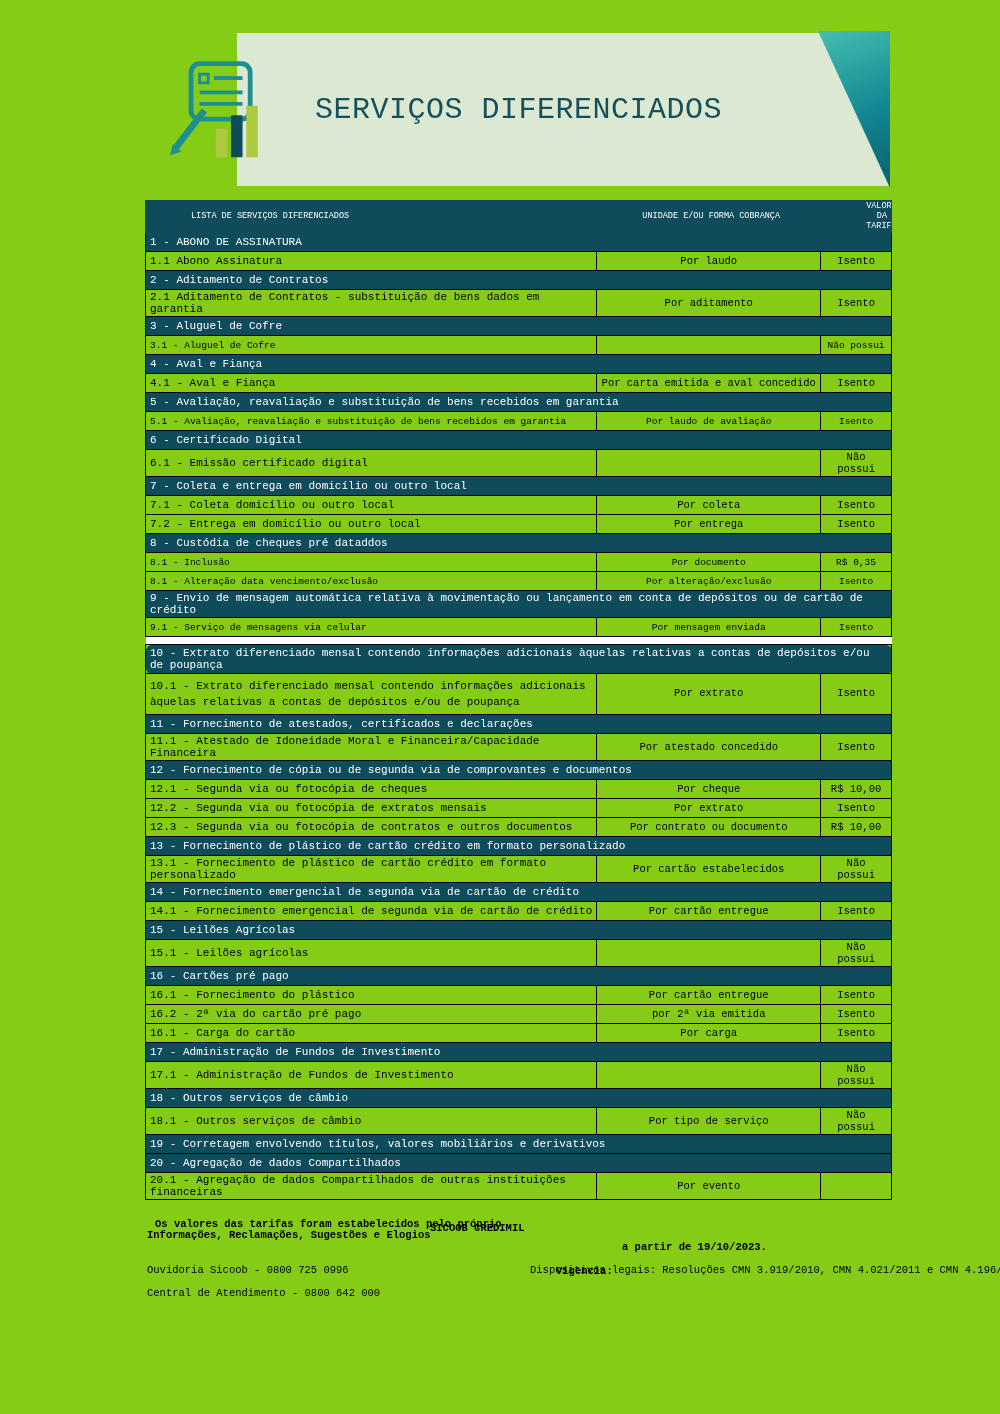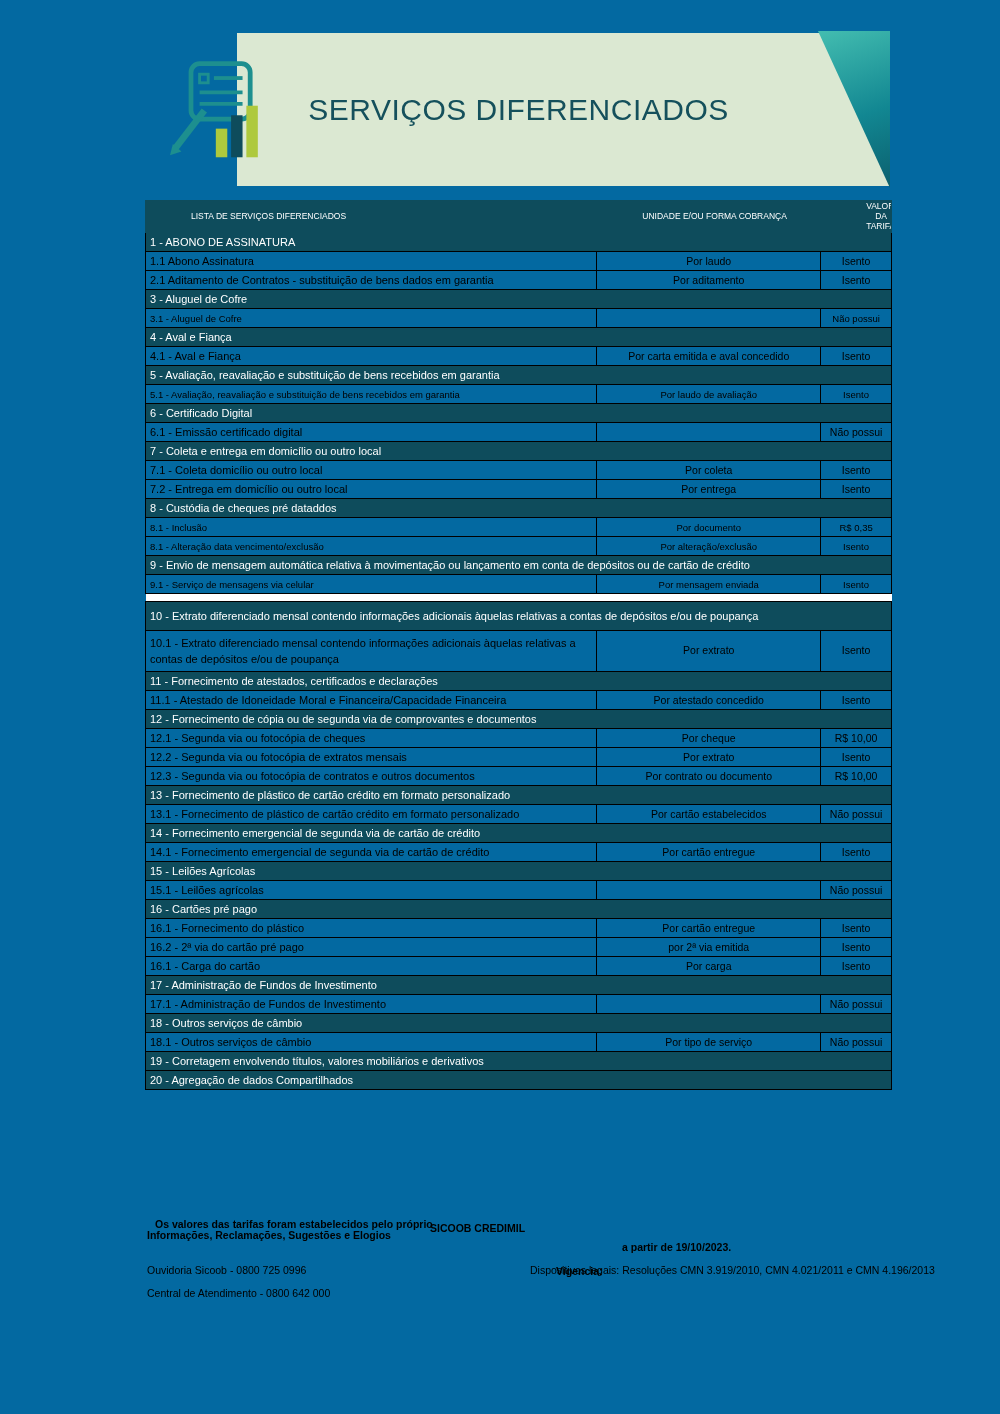--- a/index.html
+++ b/index.html
@@ -1,18 +1,18 @@
 <!DOCTYPE html>
 <html><head>
 <meta charset="utf-8">
 <style>
   html,body { margin:0; padding:0; background:#ffffff; }
   .page {
-    position:relative; width:1000px; height:1414px; background:#0369a1;
-    font-family:Liberation Sans, sans-serif; color:#000; overflow:hidden;
+    position:relative; width:1000px; height:1414px; background:#84cc16;
+    font-family:Liberation Mono, monospace; color:#000; overflow:hidden;
   }
 
   
   .banner {
     position:absolute; left:237px; top:33px; width:653px; height:153px;
     background:#dbe8d2;
   }
   .page-title {
     position:absolute; left:0; right:90px; top:0; bottom:0;
     display:flex; align-items:center; justify-content:center;
@@ -28,21 +28,21 @@
   
   .table-wrap { position:absolute; left:145px; top:200px; width:747px; }
   table { border-collapse:collapse; width:100%; table-layout:fixed; }
   td { border:1px solid #000; box-sizing:border-box; height:19px;
        padding:1px 4px; font-size:11px; vertical-align:middle; overflow:hidden; }
   thead td { background:#0e4c5c; color:#fff; font-size:8.5px; height:27px;
              border-color:#0e4c5c; line-height:1.15;padding-left:45px; }
   thead td.center { text-align:right; }
   tr.section-row td { background:#0e4c5c; color:#fff; border-color:#000;
                       font-size:11px; }
-  tr.section-row.tall td { height:29px; }
+  tr.section-row.tall td { height:29px;border-radius:6px; }
   tr.item-row td.unit, tr.item-row td.val { text-align:center; font-size:10.5px; }
   tr.item-row.small td { font-size:9.5px; }
   tr.item-row.small td.unit, tr.item-row.small td.val { font-size:9.5px; }
   tr.item-row.tall td { height:41px; line-height:1.5; }
   tr.spacer-row td { border:none; background:#fff; height:8px; padding:0; }
 
   
   .footer { position:absolute; left:0; top:1215px; width:1000px; height:95px;
             font-size:10.5px; }
   .footer span { position:absolute; white-space:nowrap; }
@@ -96,20 +96,23 @@
       </thead>
       <tbody>
           <tr class="section-row">
             <td colspan="3">1 - ABONO DE ASSINATURA</td>
           </tr>
           <tr class="item-row">
             <td class="svc">1.1 Abono Assinatura</td>
             <td class="unit">Por laudo</td>
             <td class="val">Isento</td>
           </tr>
+          <tr class="section-row">
+            <td colspan="3">2 - Aditamento de Contratos</td>
+          </tr>
           <tr class="item-row">
             <td class="svc">2.1 Aditamento de Contratos - substituição de bens dados em garantia</td>
             <td class="unit">Por aditamento</td>
             <td class="val">Isento</td>
           </tr>
           <tr class="section-row">
             <td colspan="3">3 - Aluguel de Cofre</td>
           </tr>
           <tr class="item-row small">
             <td class="svc">3.1 - Aluguel de Cofre</td>
@@ -267,20 +270,25 @@
           <tr class="item-row">
             <td class="svc">18.1 - Outros serviços de câmbio</td>
             <td class="unit">Por tipo de serviço</td>
             <td class="val">Não possui</td>
           </tr>
           <tr class="section-row">
             <td colspan="3">19 - Corretagem envolvendo títulos, valores mobiliários e derivativos</td>
           </tr>
           <tr class="section-row">
             <td colspan="3">20 - Agregação de dados Compartilhados</td>
+          </tr>
+          <tr class="item-row">
+            <td class="svc">20.1 - Agregação de dados Compartilhados de outras instituições financeiras</td>
+            <td class="unit">Por evento</td>
+            <td class="val"></td>
           </tr>
         </tbody>
     </table>
   </div>
 
   <div class="footer">
     <span class="f1a f-bold">Os valores das tarifas foram estabelecidos pelo próprio</span>
     <span class="f1b f-bold">SICOOB CREDIMIL</span>
     <span class="f2a f-bold">Informações, Reclamações, Sugestões e Elogios</span>
     <span class="f2b f-bold">Vigencia:</span>

